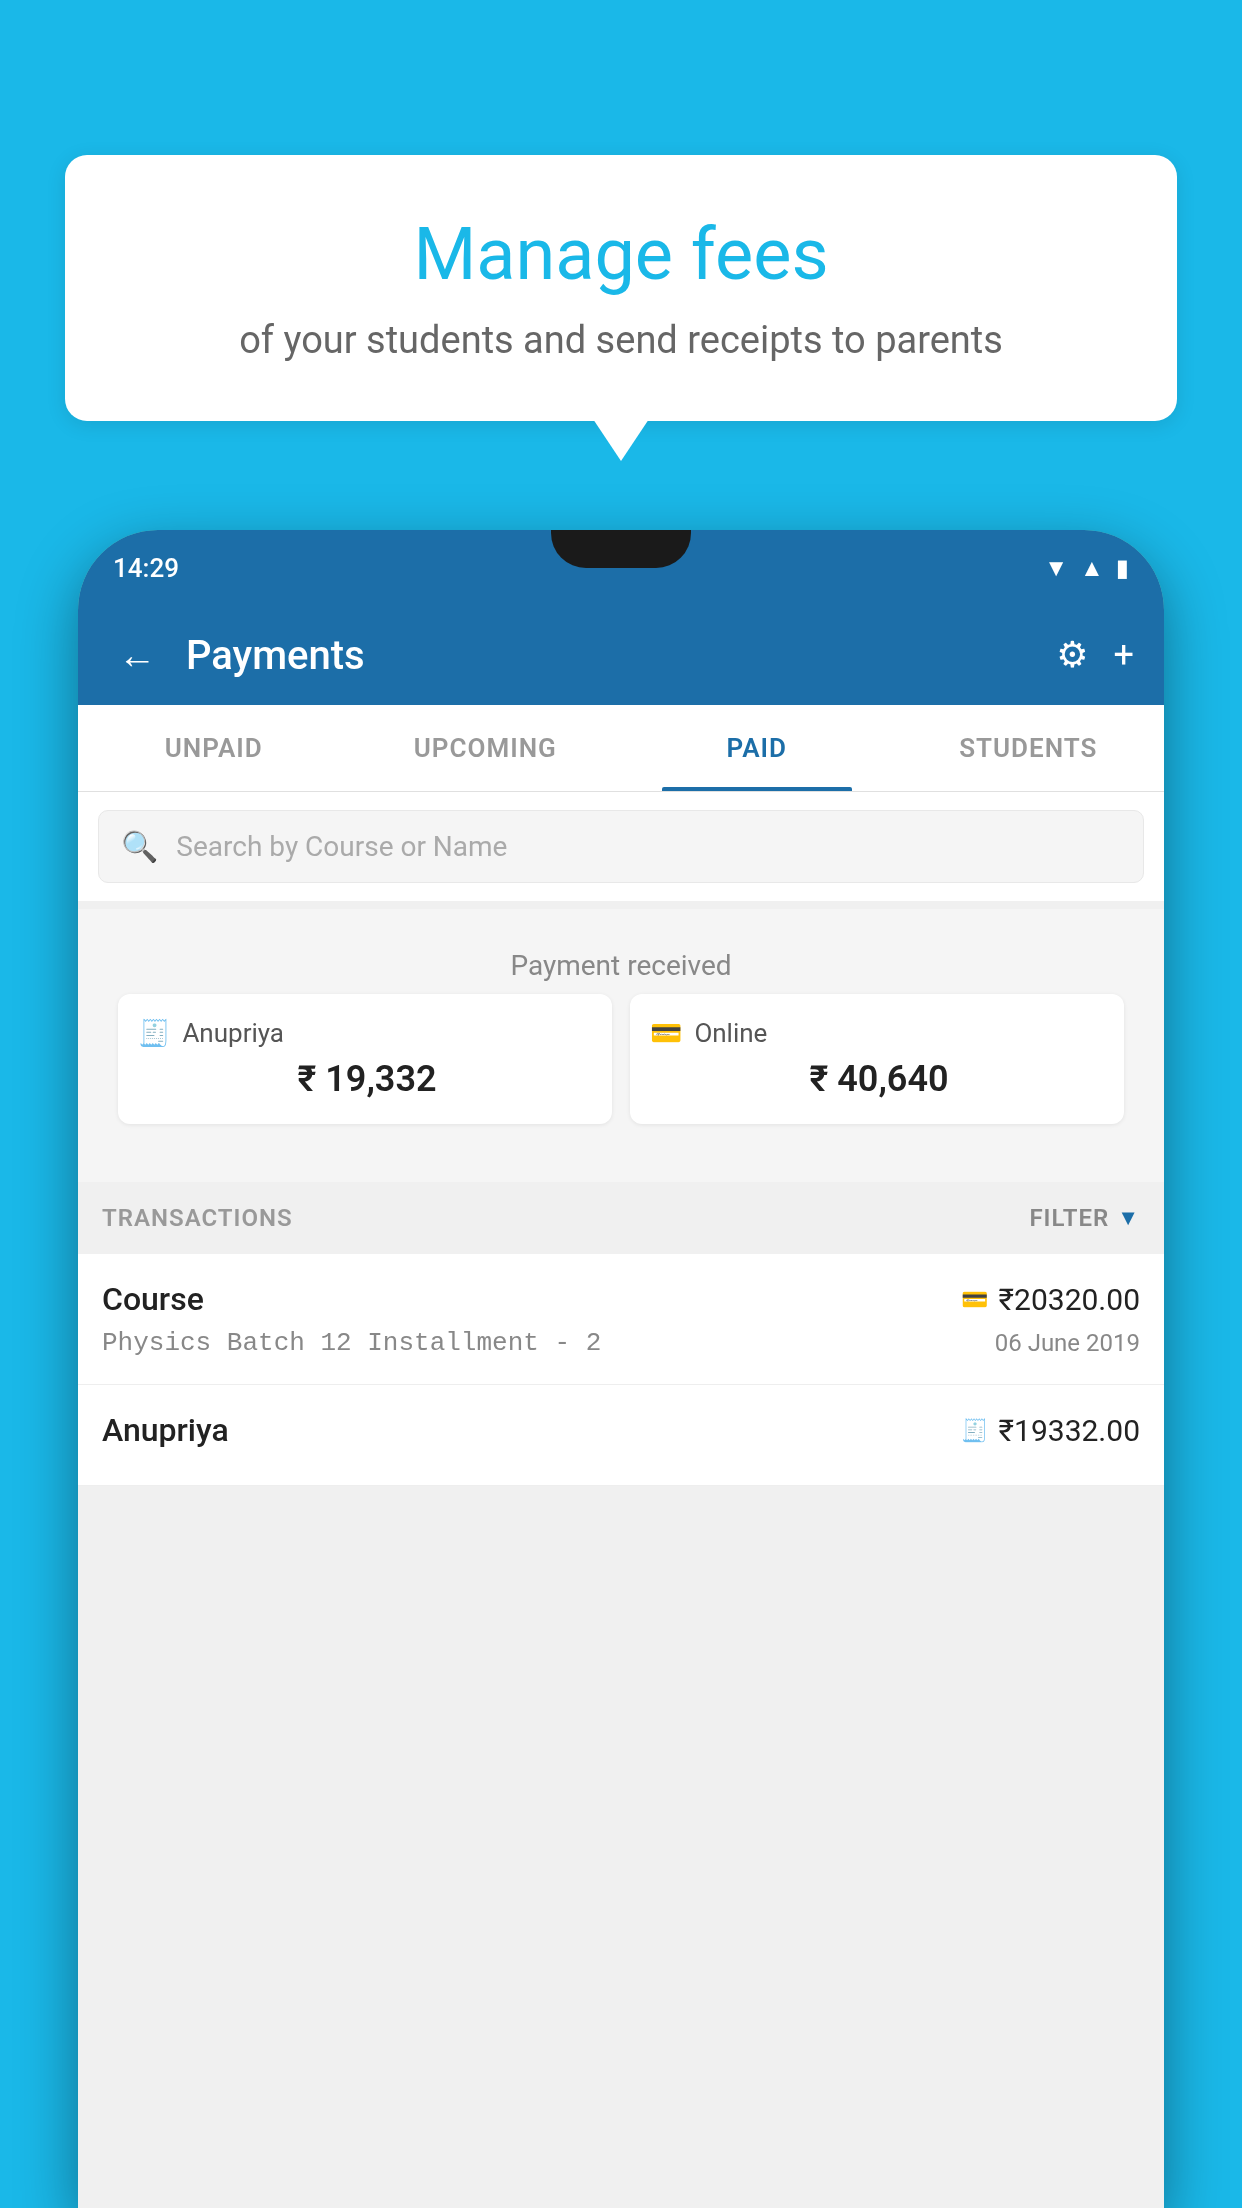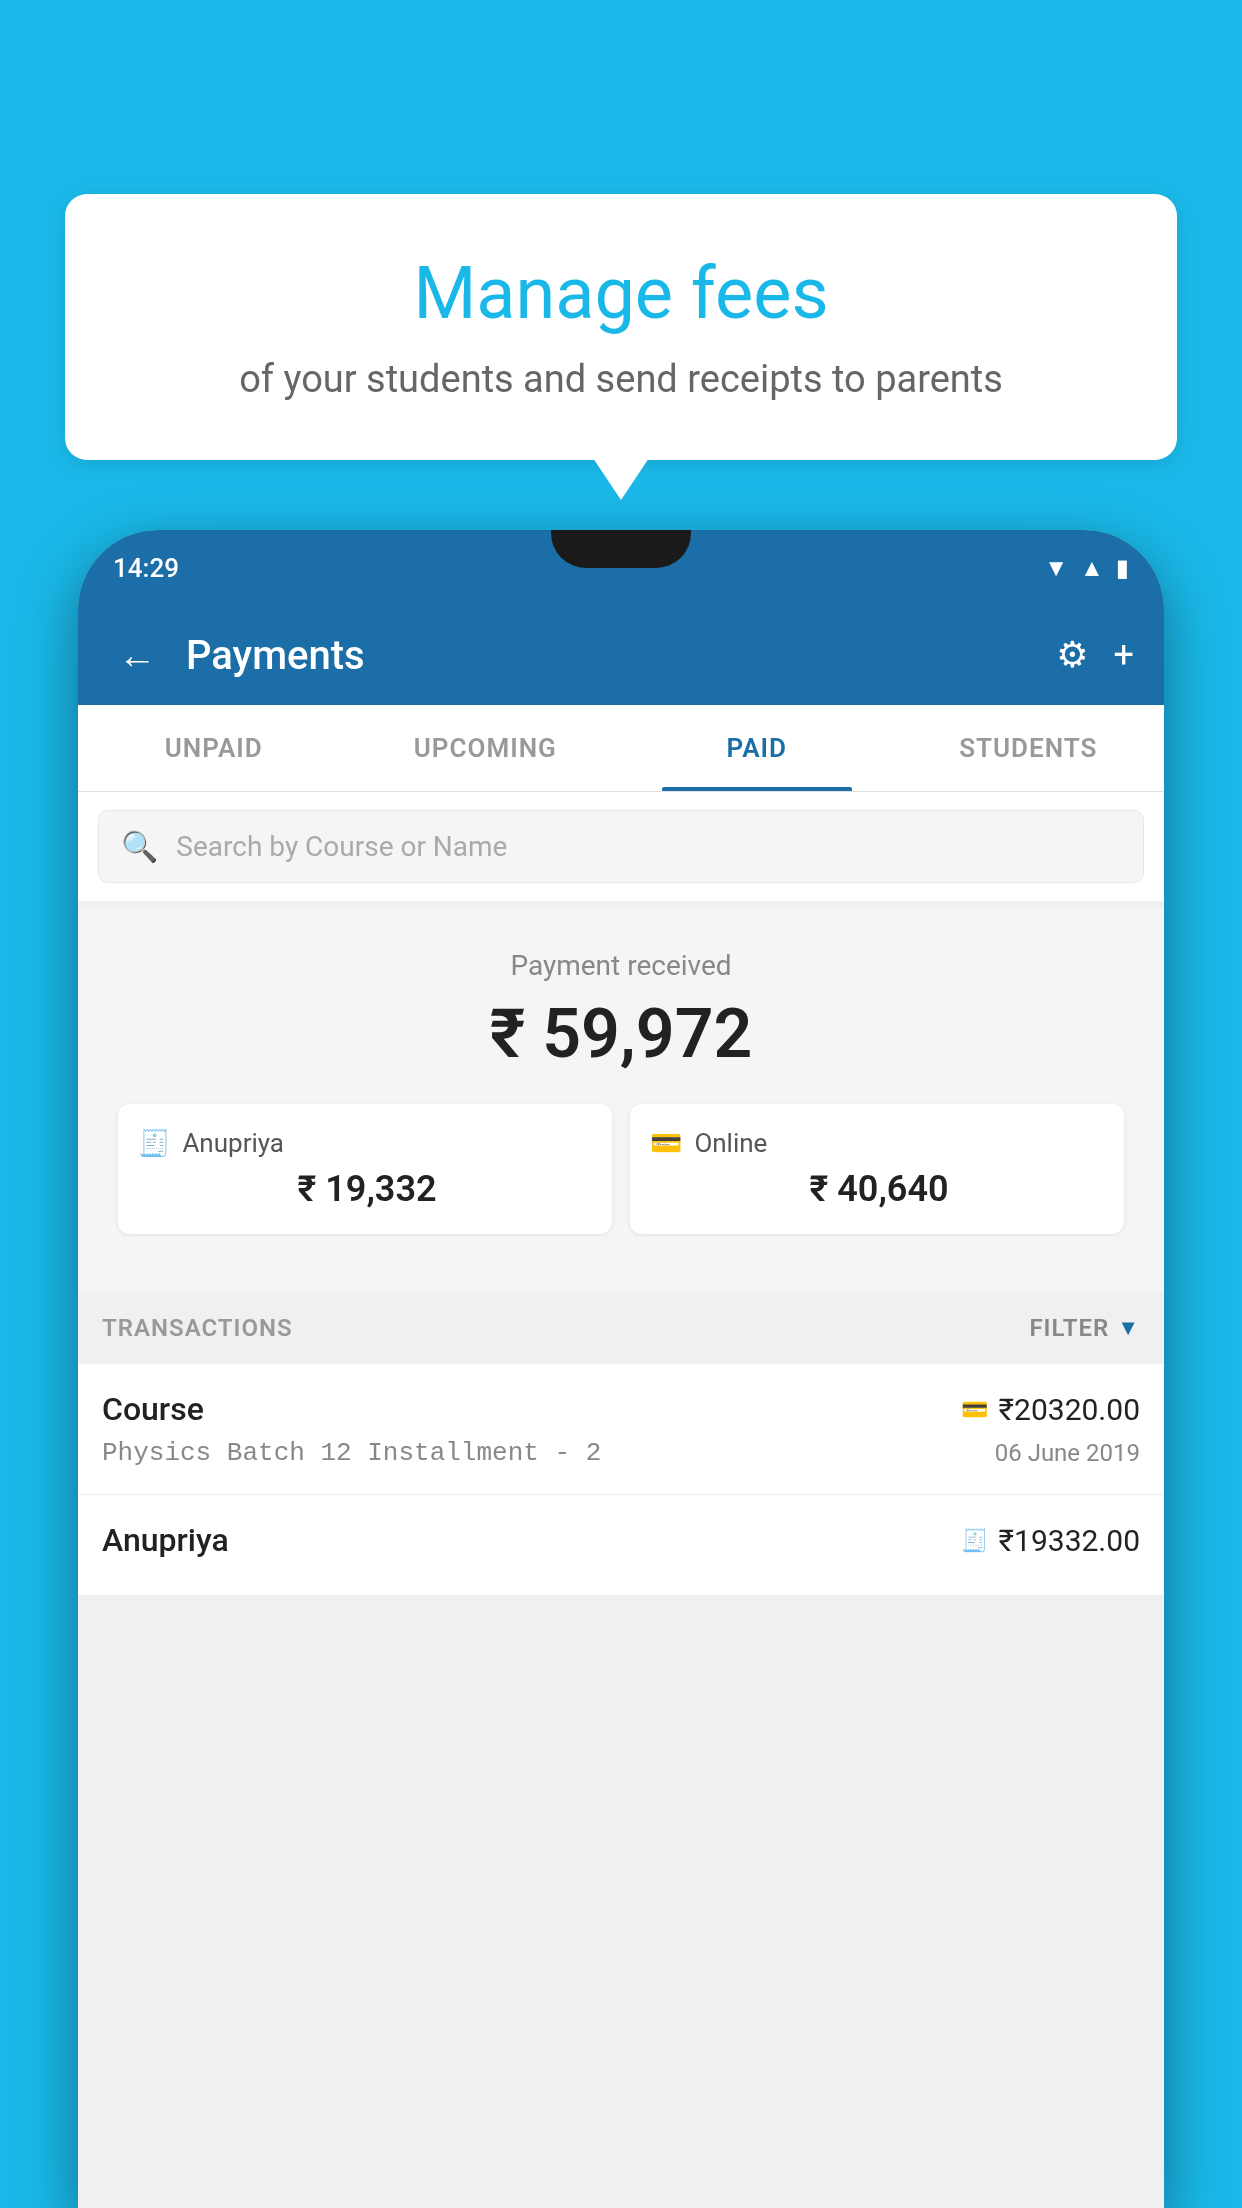--- a/index.html
+++ b/index.html
@@ -17,21 +17,20 @@
     .speech-bubble {
       position: absolute;
       top: 155px;
       left: 65px;
       right: 65px;
       background: #ffffff;
       border-radius: 22px;
       padding: 60px 50px 55px;
       text-align: center;
       box-shadow: 0 4px 20px rgba(0,0,0,0.1);
-      margin-top: 39px;
     }
     .speech-bubble::after {
       content: '';
       position: absolute;
       bottom: -40px;
       left: 50%;
       transform: translateX(-50%);
       border-left: 28px solid transparent;
       border-right: 28px solid transparent;
       border-top: 42px solid #ffffff;
@@ -367,21 +366,20 @@
 
     <div class="search-container">
       <div class="search-bar">
         <span class="search-icon-inner">🔍</span>
         <span class="search-placeholder">Search by Course or Name</span>
       </div>
     </div>
 
     <div class="payment-summary">
       <div class="payment-received-label">Payment received</div>
-      <div class="payment-amount">₹ 59,972</div>
 
       <div class="payment-cards">
         <div class="payment-card">
           <div class="card-header">
             <span class="card-icon">🧾</span>
             <span class="card-type">Anupriya</span>
           </div>
           <div class="card-amount">₹ 19,332</div>
         </div>
         <div class="payment-card">

